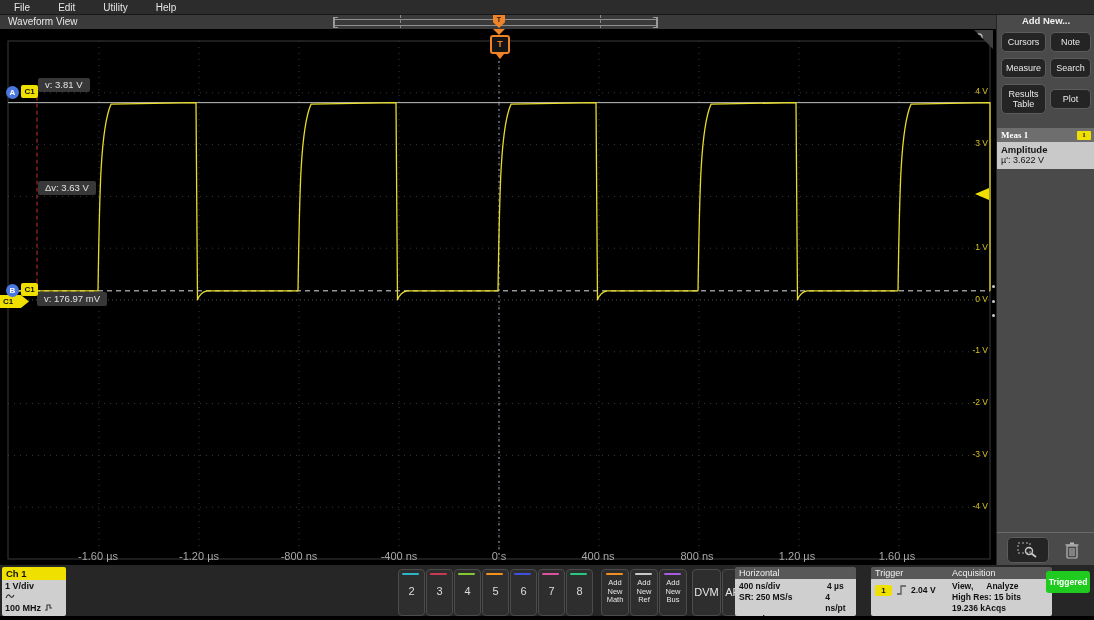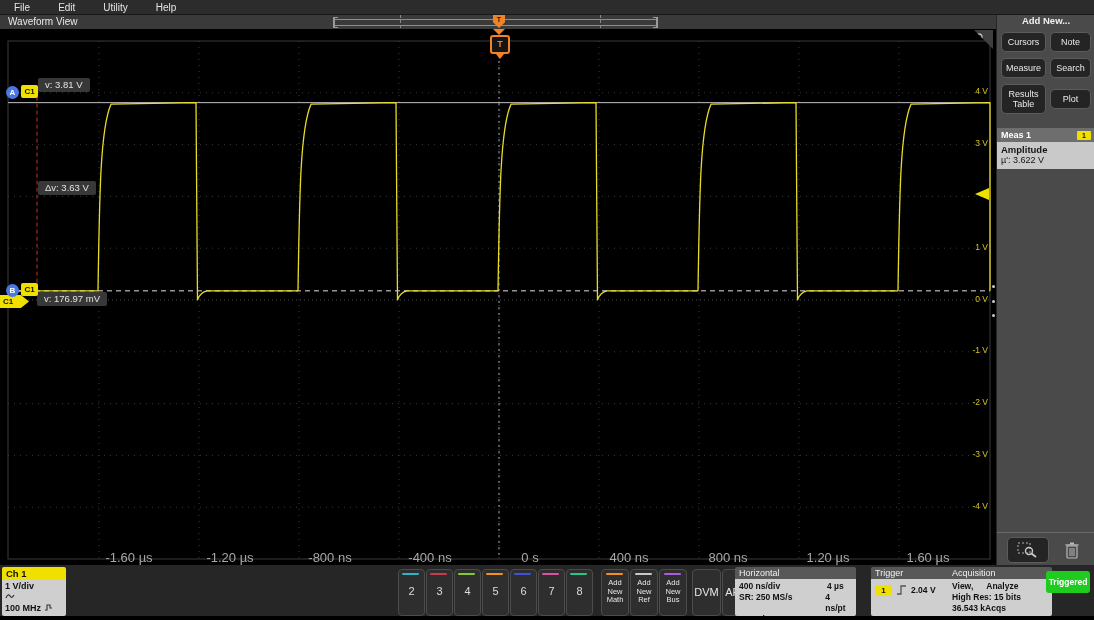--- a/index.html
+++ b/index.html
@@ -20,21 +20,21 @@
   .mm-brkt{position:absolute;top:0;width:3px;height:9px;border-top:1px solid #9a9a9a;border-bottom:1px solid #9a9a9a;}
   .mm-brkt.l{left:0;border-left:2px solid #9a9a9a;}
   .mm-brkt.r{right:0;border-right:2px solid #9a9a9a;}
   .mm-tick{position:absolute;top:-2px;width:0;height:13px;border-left:1px dashed #8a8a8a;}
   .mm-marker{position:absolute;left:160px;top:-2px;width:12px;height:13px;background:#f08228;
              clip-path:polygon(0 0,100% 0,100% 55%,50% 100%,0 55%);
              color:#1c1c1c;font-size:7px;font-weight:bold;text-align:center;line-height:9px;}
   
   .plot{position:absolute;left:0;top:29px;width:996px;height:536px;background:#000;}
   .plot svg{position:absolute;left:0;top:0;}
-  .xlab{position:absolute;top:521px;transform:translateX(-50%);color:#a8a8a8;font-size:13px;white-space:nowrap;margin-left:31px;}
+  .xlab{position:absolute;top:521px;transform:translateX(-50%);color:#a8a8a8;font-size:11px;white-space:nowrap;}
   .ylab{position:absolute;right:8px;color:#d8c31e;font-size:8.5px;white-space:nowrap;text-align:right;}
   .badge-circle{position:absolute;width:13px;height:13px;border-radius:50%;background:#4a78e0;
                 color:#fff;font-size:8px;font-weight:bold;text-align:center;line-height:13px;z-index:6;}
   .badge-c1{position:absolute;width:17px;height:13px;border-radius:2px;background:#f0e000;
             color:#111;font-size:8px;font-weight:bold;text-align:center;line-height:13px;z-index:6;}
   .readout{position:absolute;background:rgba(58,58,58,.96);color:#e2e2e2;font-size:9.5px;
            padding:1px 7px 2px 7px;border-radius:2px;white-space:nowrap;z-index:5;}
   .gnd-marker{position:absolute;left:0;top:266px;width:26px;height:13px;background:#f0e000;
               clip-path:polygon(0 0,72% 0,100% 50%,72% 100%,0 100%);
               color:#111;font-size:8px;font-weight:bold;line-height:13px;padding-left:3px;z-index:4;}
@@ -56,21 +56,21 @@
   .dots-handle i{width:3px;height:3px;border-radius:50%;background:#c8c8c8;}
   
   .rightpanel{position:absolute;left:996px;top:15px;width:98px;height:550px;background:#4a4a4a;
               border-left:1px solid #262626;}
   .rp-header{color:#f0f0f0;font-size:9.5px;font-weight:bold;text-align:center;}
   .rp-grid{display:grid;grid-template-columns:45px 41px;gap:6px 4px;padding:6px 2px 6px 4px;}
   .btn-dark{background:#242424;border:1px solid #5c5c5c;border-radius:5px;color:#e8e8e8;
             font-size:9px;text-align:center;padding:4px 0;cursor:pointer;line-height:10px;}
   .meas-card{margin-top:8px;}
   .meas-head{background:#6e6e6e;color:#fff;font-size:9px;font-weight:bold;padding:1px 4px;height:12px;
-             display:flex;justify-content:space-between;align-items:center;}
+             display:flex;justify-content:space-between;align-items:center;font-family:Liberation Serif, serif;}
   .meas-badge{background:#f0e000;color:#111;font-size:7px;font-weight:bold;width:14px;height:9px;
               text-align:center;line-height:9px;border-radius:1px;}
   .meas-body{background:#c9c9c9;color:#151515;padding:2px 4px 4px 4px;}
   .meas-name{font-size:9.5px;font-weight:bold;}
   .meas-val{font-size:9px;}
   .rp-footer{position:absolute;left:0;bottom:0;width:98px;height:32px;border-top:1px solid #6a6a6a;}
   .rp-zoom-btn{position:absolute;left:10px;top:4px;width:40px;height:24px;background:#242424;
                border:1px solid #5c5c5c;border-radius:5px;display:flex;align-items:center;justify-content:center;}
   .rp-trash{position:absolute;left:62px;top:4px;width:26px;height:25px;display:flex;align-items:center;justify-content:center;}
   
@@ -345,19 +345,19 @@
     </div>
 
     <div class="bb-panel" style="left:948px;width:104px">
       <div class="bb-head">Acquisition</div>
       <div class="bb-body">
         <div class="acq-row1">
           <span>View,</span>
           <span>Analyze</span>
         </div>
         <div style="line-height:11px">High Res: 15 bits</div>
-        <div style="line-height:11px">36.543 kAcqs</div>
+        <div style="line-height:11px">19.236 kAcqs</div>
       </div>
     </div>
 
     <div class="triggered">Triggered</div>
   </div>
 </div>
 
 </body></html>

